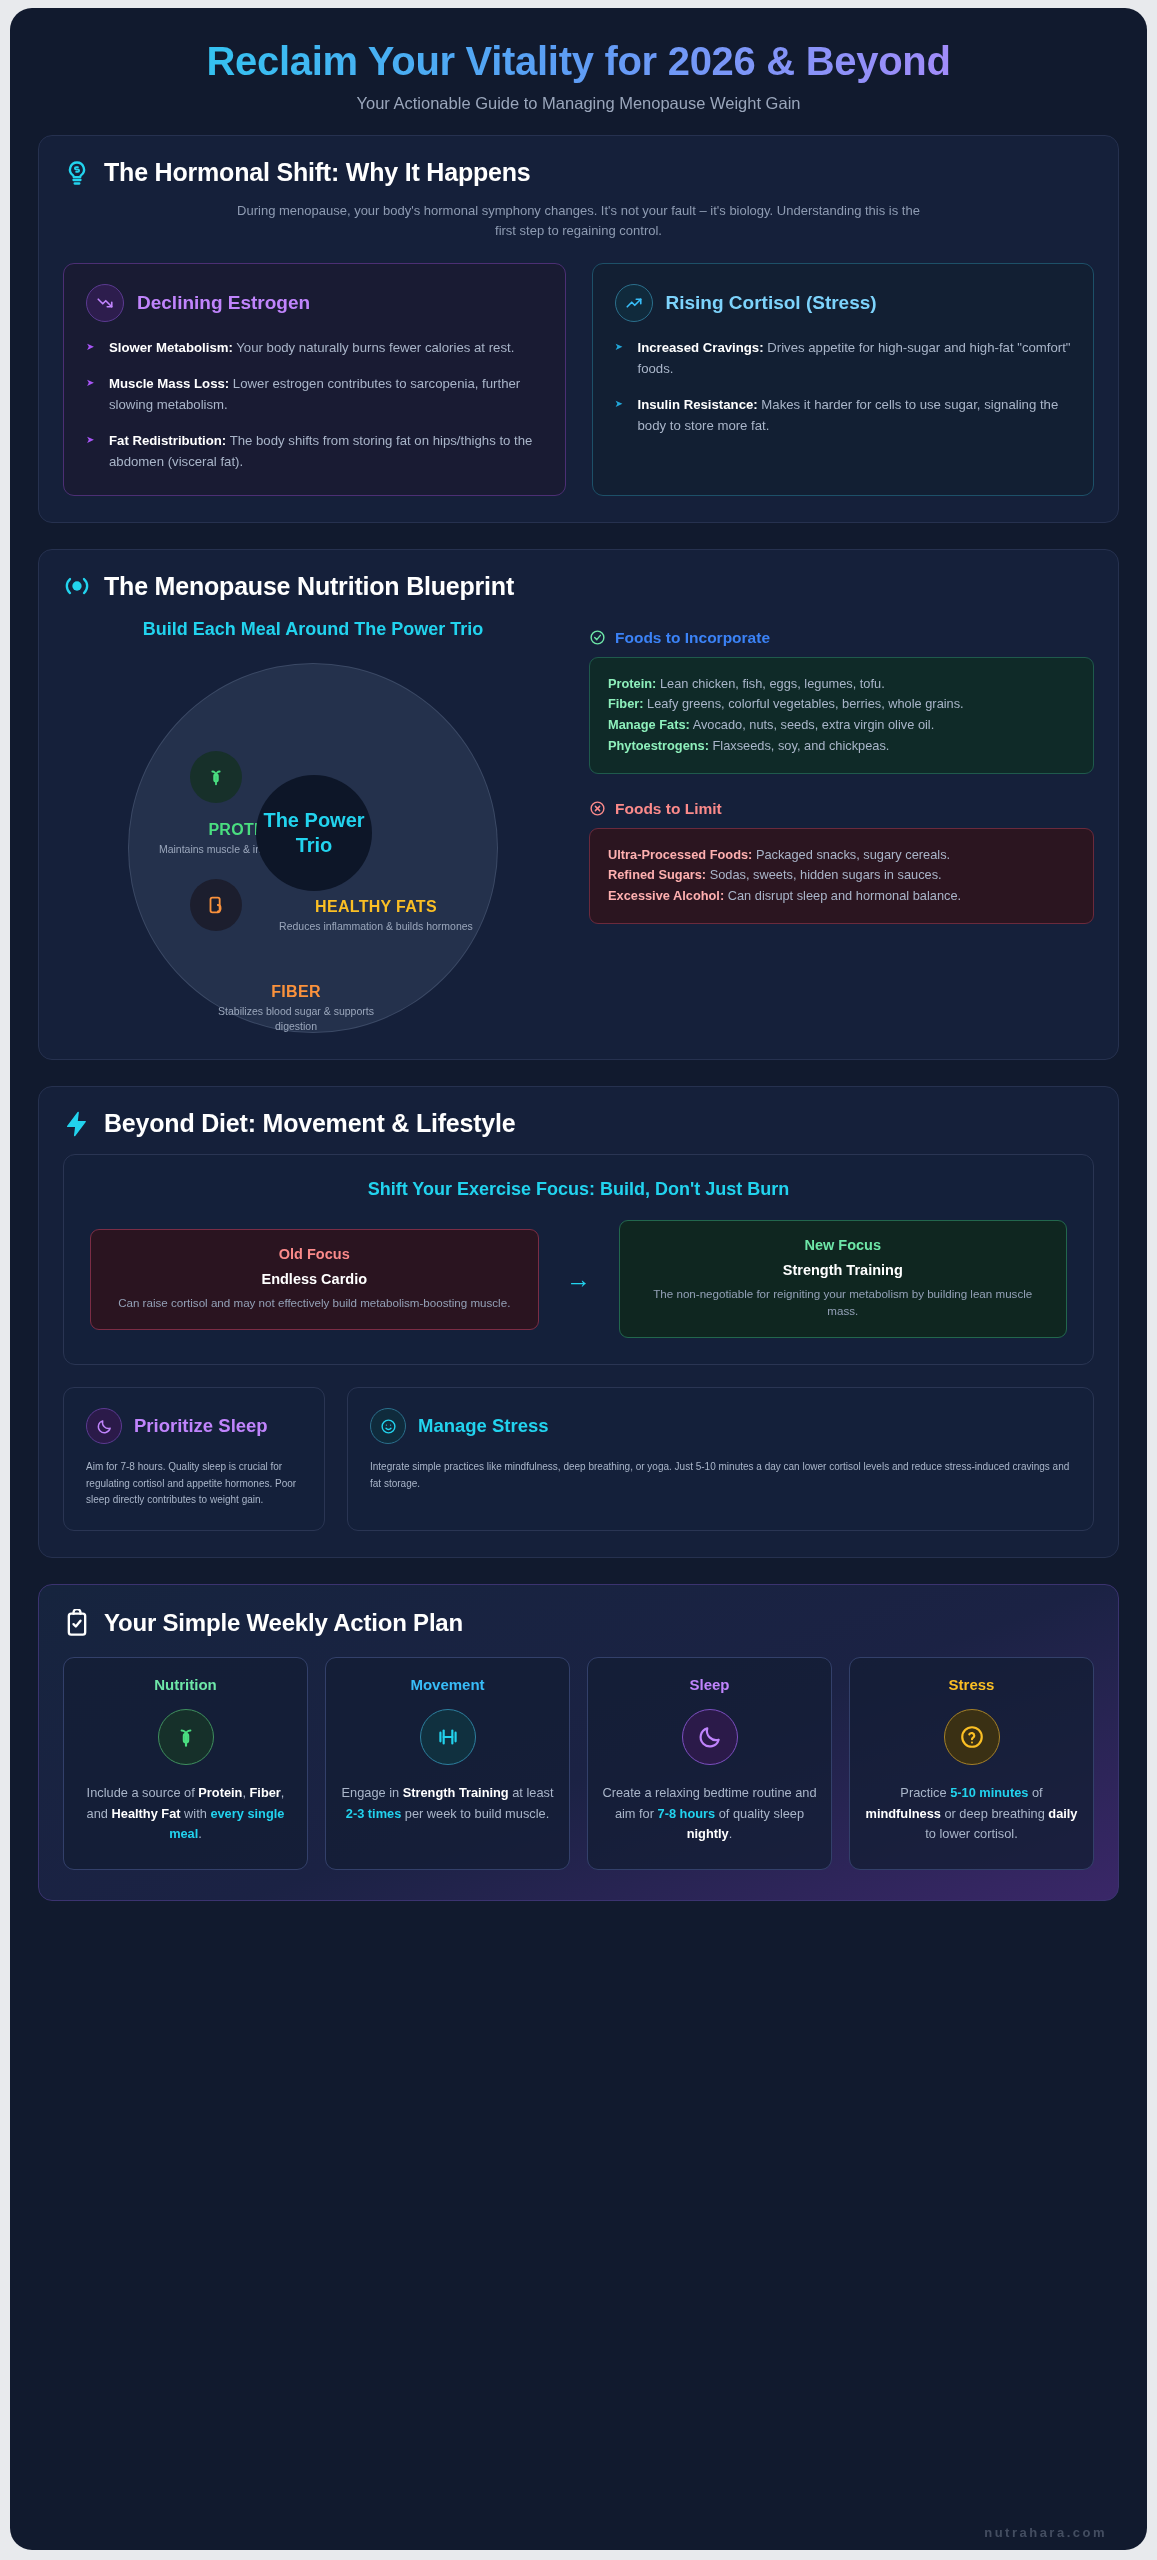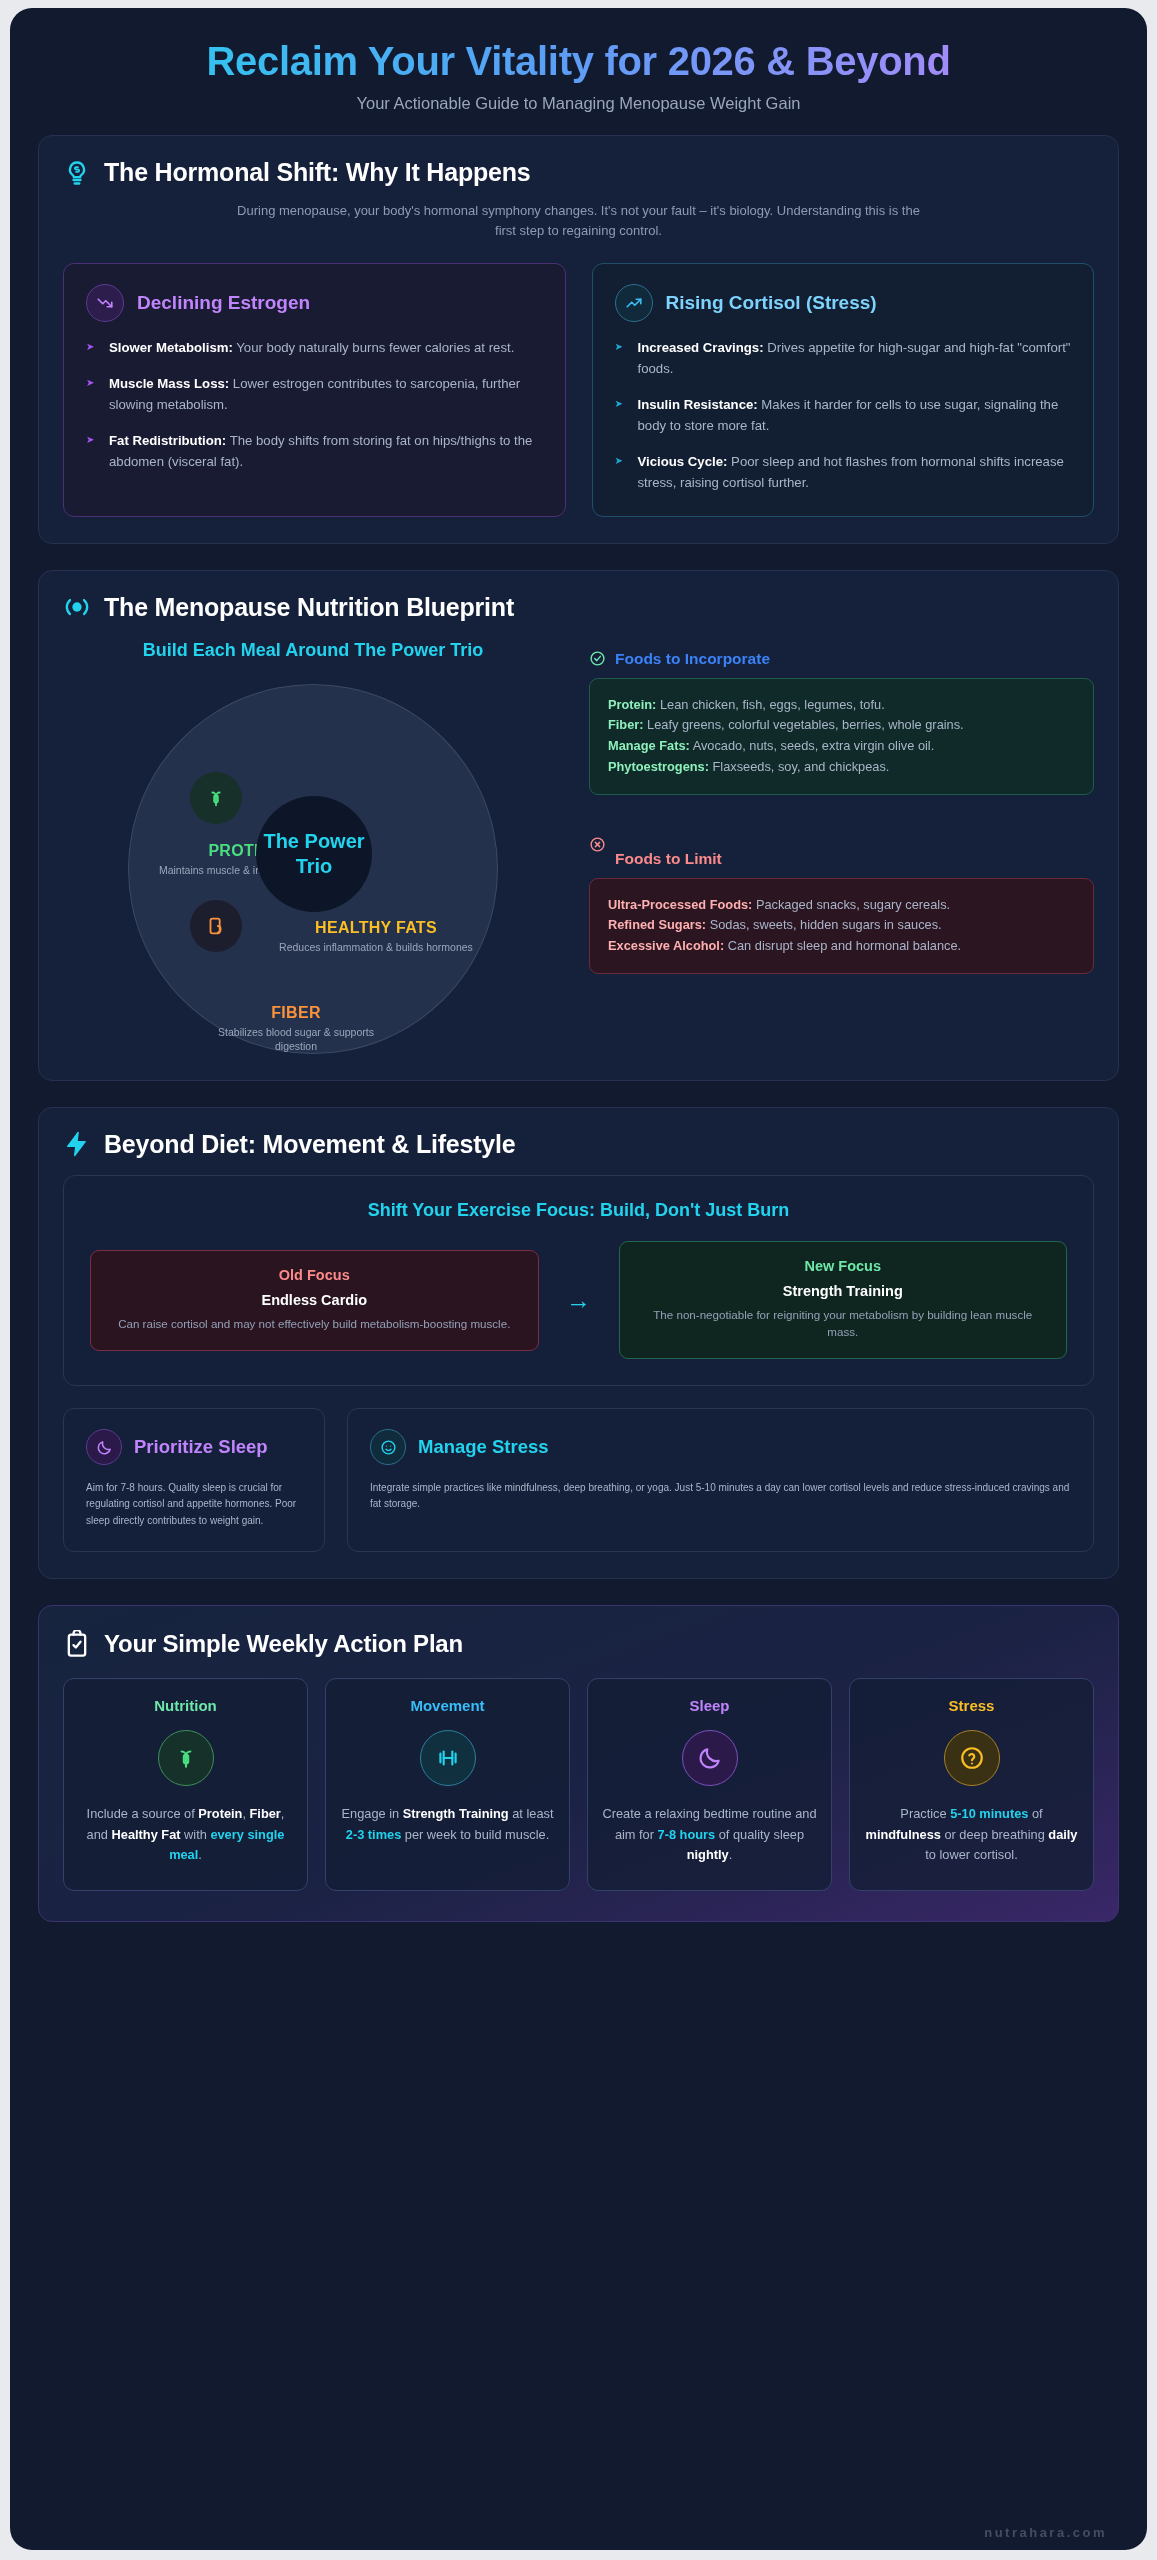--- a/index.html
+++ b/index.html
@@ -165,21 +165,21 @@
   .vicon {
     position: absolute; width: 52px; height: 52px; border-radius: 50%;
     display: flex; align-items: center; justify-content: center; z-index: 5;
   }
   .vicon.p { left: 62px; top: 88px; background: #17302a; }
   .vicon.f { left: 62px; top: 216px; background: #1c1e2e; }
 
   .food-head { display: flex; align-items: center; gap: 9px; margin-bottom: 10px; }
   .food-head h4 { font-size: 15.5px; font-weight: bold; }
   .food-head.good h4 { color: #3b82f6; }
-  .food-head.bad h4 { color: #fb8a8a; margin-top: 29px; }
+  .food-head.bad h4 { color: #fb8a8a; }
   .food-box {
     border-radius: 9px;
     padding: 16px 18px;
     font-size: 12.8px;
     line-height: 1.62;
     color: #a9b5c9;
   }
   .food-box.good { background: #0f2a28; border: 1px solid #1f5a4c; }
   .food-box.bad { background: #2b1520; border: 1px solid #6b2a3c; margin-bottom: 4px; }
   .food-box.good b { color: #8ef0bc; }
@@ -314,21 +314,20 @@
             <svg width="18" height="18" viewBox="0 0 24 24" fill="none" stroke="#38bdf8" stroke-width="2.2" stroke-linecap="round" stroke-linejoin="round">
               <polyline points="3 17 9 11 13 15 21 7"></polyline>
               <polyline points="15 7 21 7 21 13"></polyline>
             </svg>
           </div>
           <h3>Rising Cortisol (Stress)</h3>
         </div>
         <ul class="bullets">
           <li><b>Increased Cravings:</b><span> Drives appetite for high-sugar and high-fat "comfort" foods.</span></li>
           <li><b>Insulin Resistance:</b><span> Makes it harder for cells to use sugar, signaling the body to store more fat.</span></li>
-          <li><b>Vicious Cycle:</b><span> Poor sleep and hot flashes from hormonal shifts increase stress, raising cortisol further.</span></li>
         </ul>
       </div>
     </div>
   </div>
 
   <div class="section">
     <div class="section-head">
       <svg class="sec-icon" viewBox="0 0 24 24" fill="none" stroke="#22d3ee" stroke-width="2" stroke-linecap="round">
         <circle cx="12" cy="12" r="4" fill="#22d3ee" stroke="none"></circle>
         <path d="M6 6a8 8 0 0 0 0 12M18 6a8 8 0 0 1 0 12"></path>

